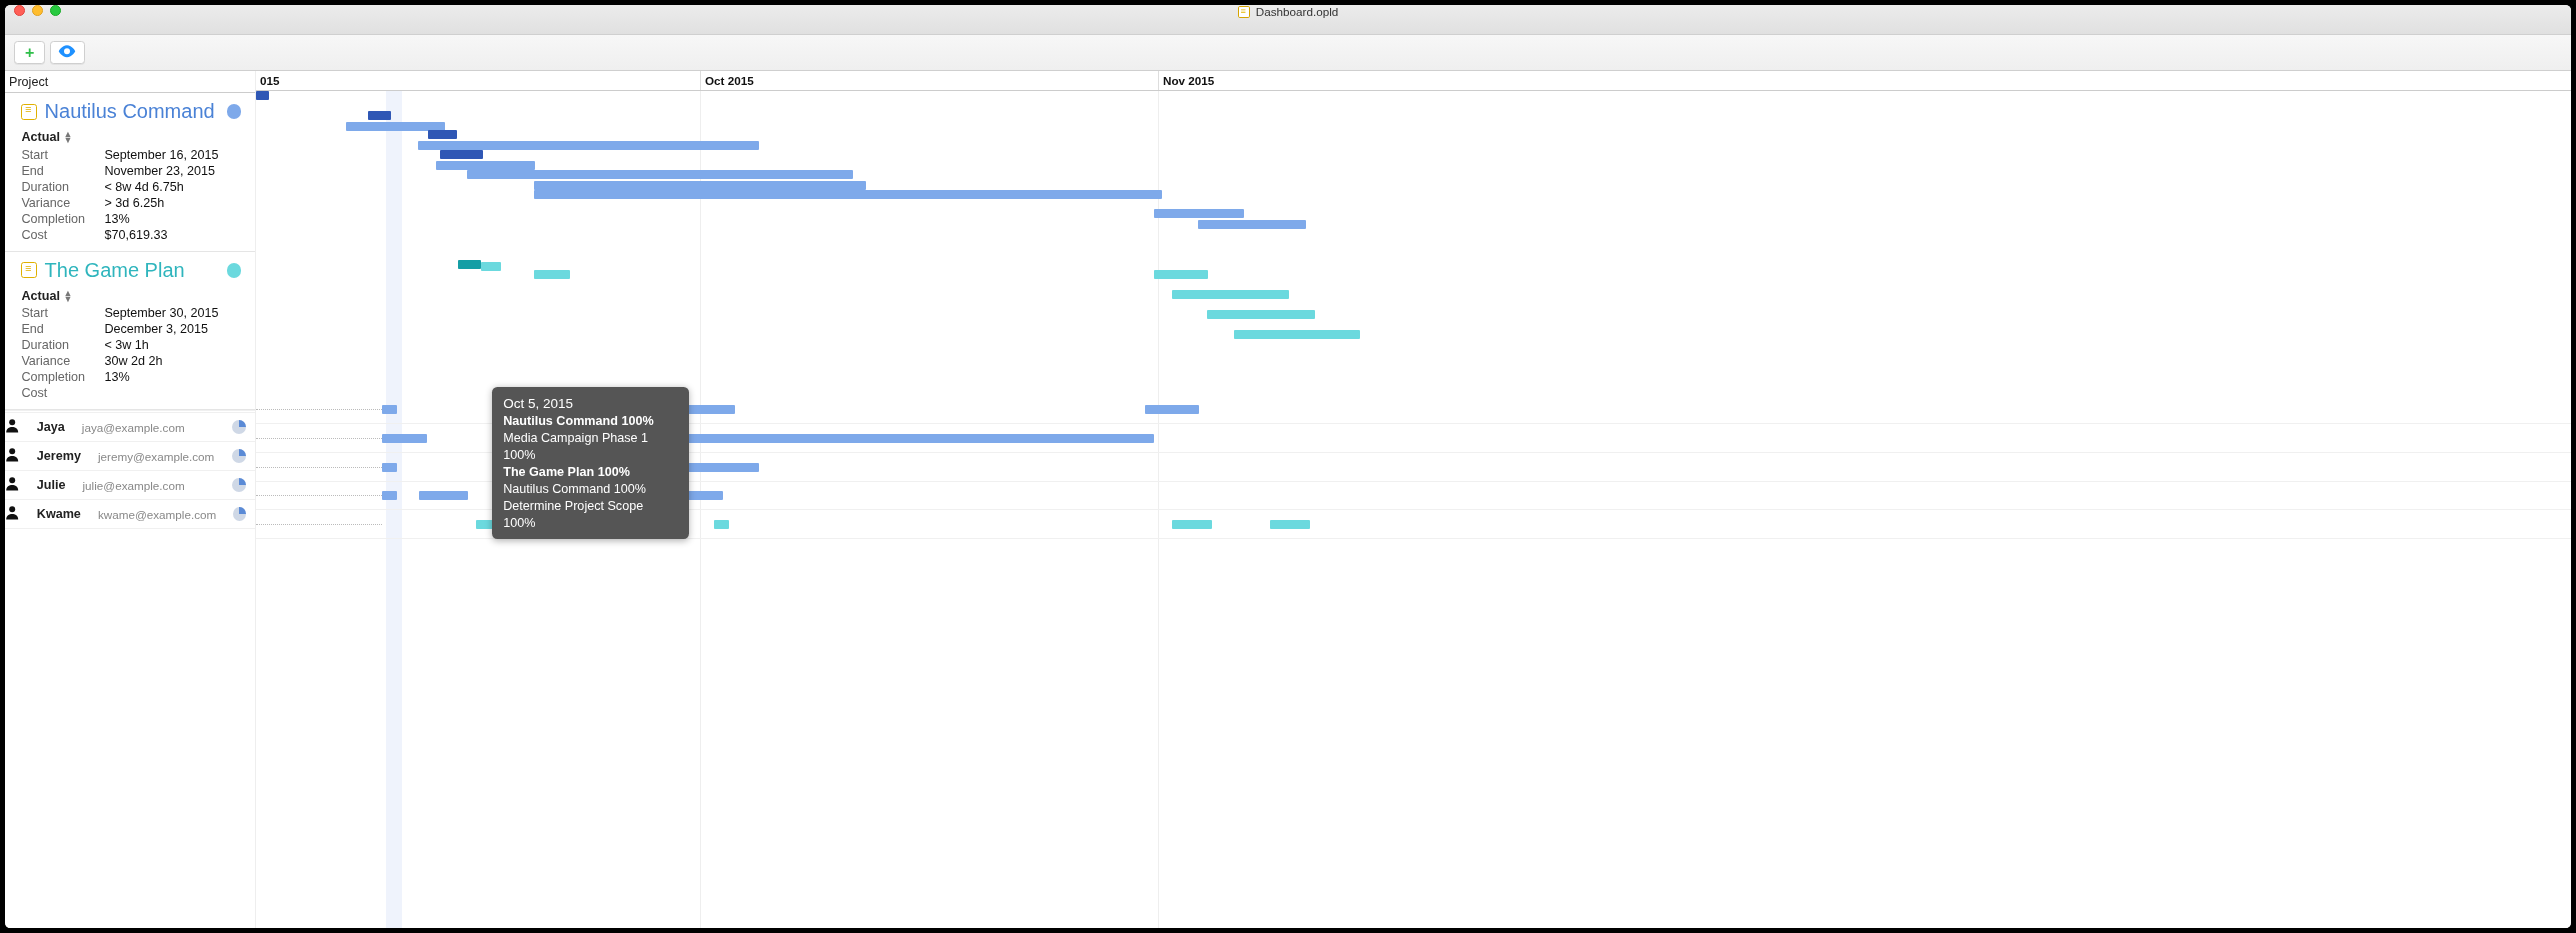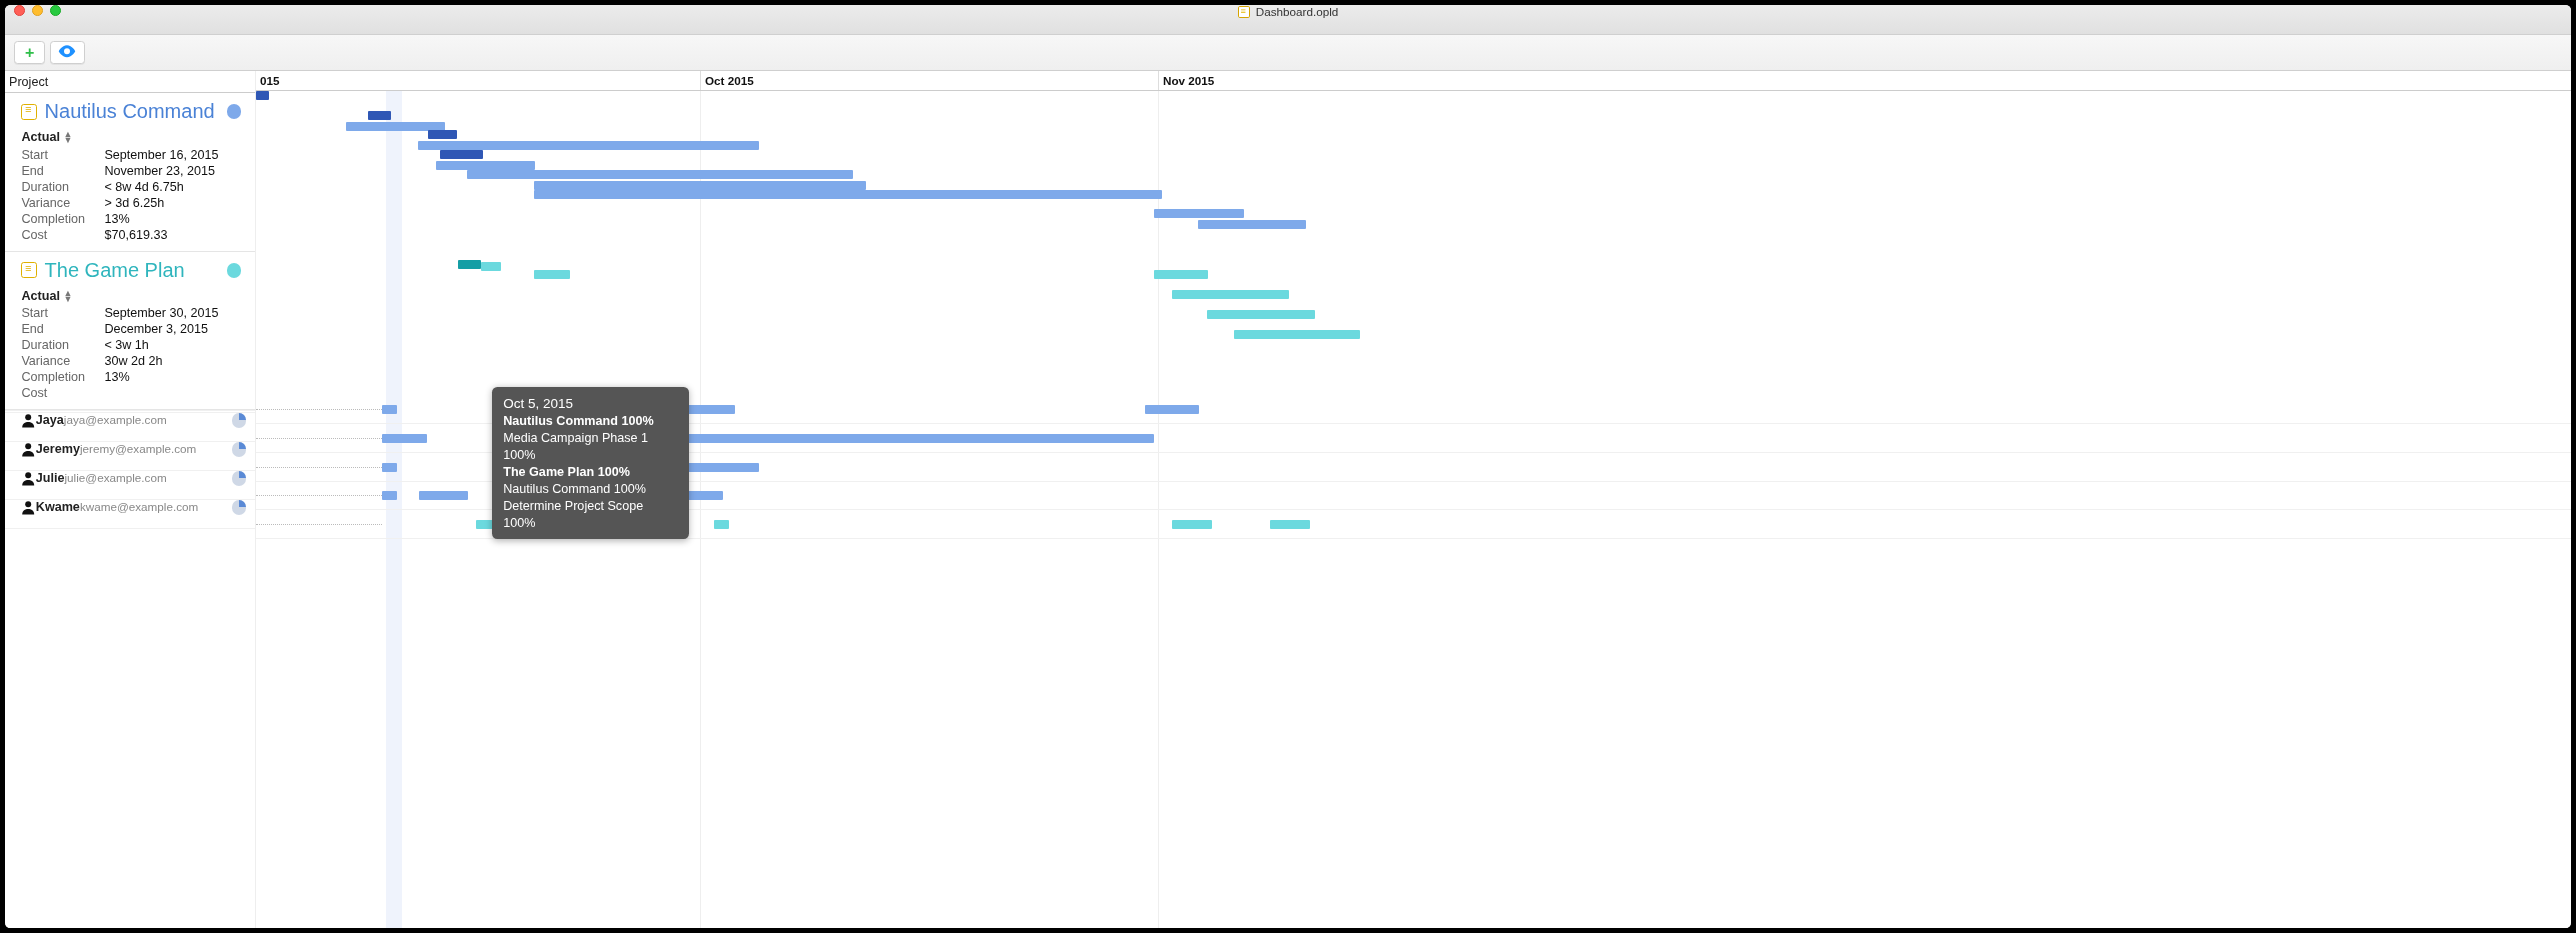--- a/index.html
+++ b/index.html
@@ -100,22 +100,22 @@
   .sort-icon { font-size: 9px; color: #777; line-height: .7; display: flex; flex-direction: column; }
   .meta { display: grid; grid-template-columns: 83px 1fr; row-gap: 2px; font-size: 12.6px; color: #666; margin-top: 3.6px; }
   .meta span.val { color: #111; }
   .bar { position: absolute; height: 9px; border-radius: 0.9px; }
   .nc-bar { background: #7ea9ea; }
   .nc-dark { background: #2f57b5; }
   .gp-bar { background: #6bd9de; }
   .gp-dark { background: #159ea5; }
 
   .resource-row {
-    display: flex; height: 29px;
-    border-bottom: 0.9px solid #f0f0f0; padding-left: 16px; gap: 0;
+    display: flex; align-items: center; height: 29px;
+    border-bottom: 0.9px solid #f0f0f0; gap: 17px;
   }
   .person-icon svg { width: 14.4px; height: 14.4px; }
   .res-name { font-weight: 700; font-size: 12.6px; }
   .res-email { font-size: 11.7px; color: #888; }
   .res-pie { margin-left: auto; margin-right: 9px; width: 14.4px; height: 14.4px; border-radius: 50%; background: #cfd8e6; position: relative; overflow: hidden; }
   .res-pie::after {
     content: ""; position: absolute; inset: 0;
     background: conic-gradient(#5a8ad6 0 90deg, transparent 90deg 360deg);
   }
 

